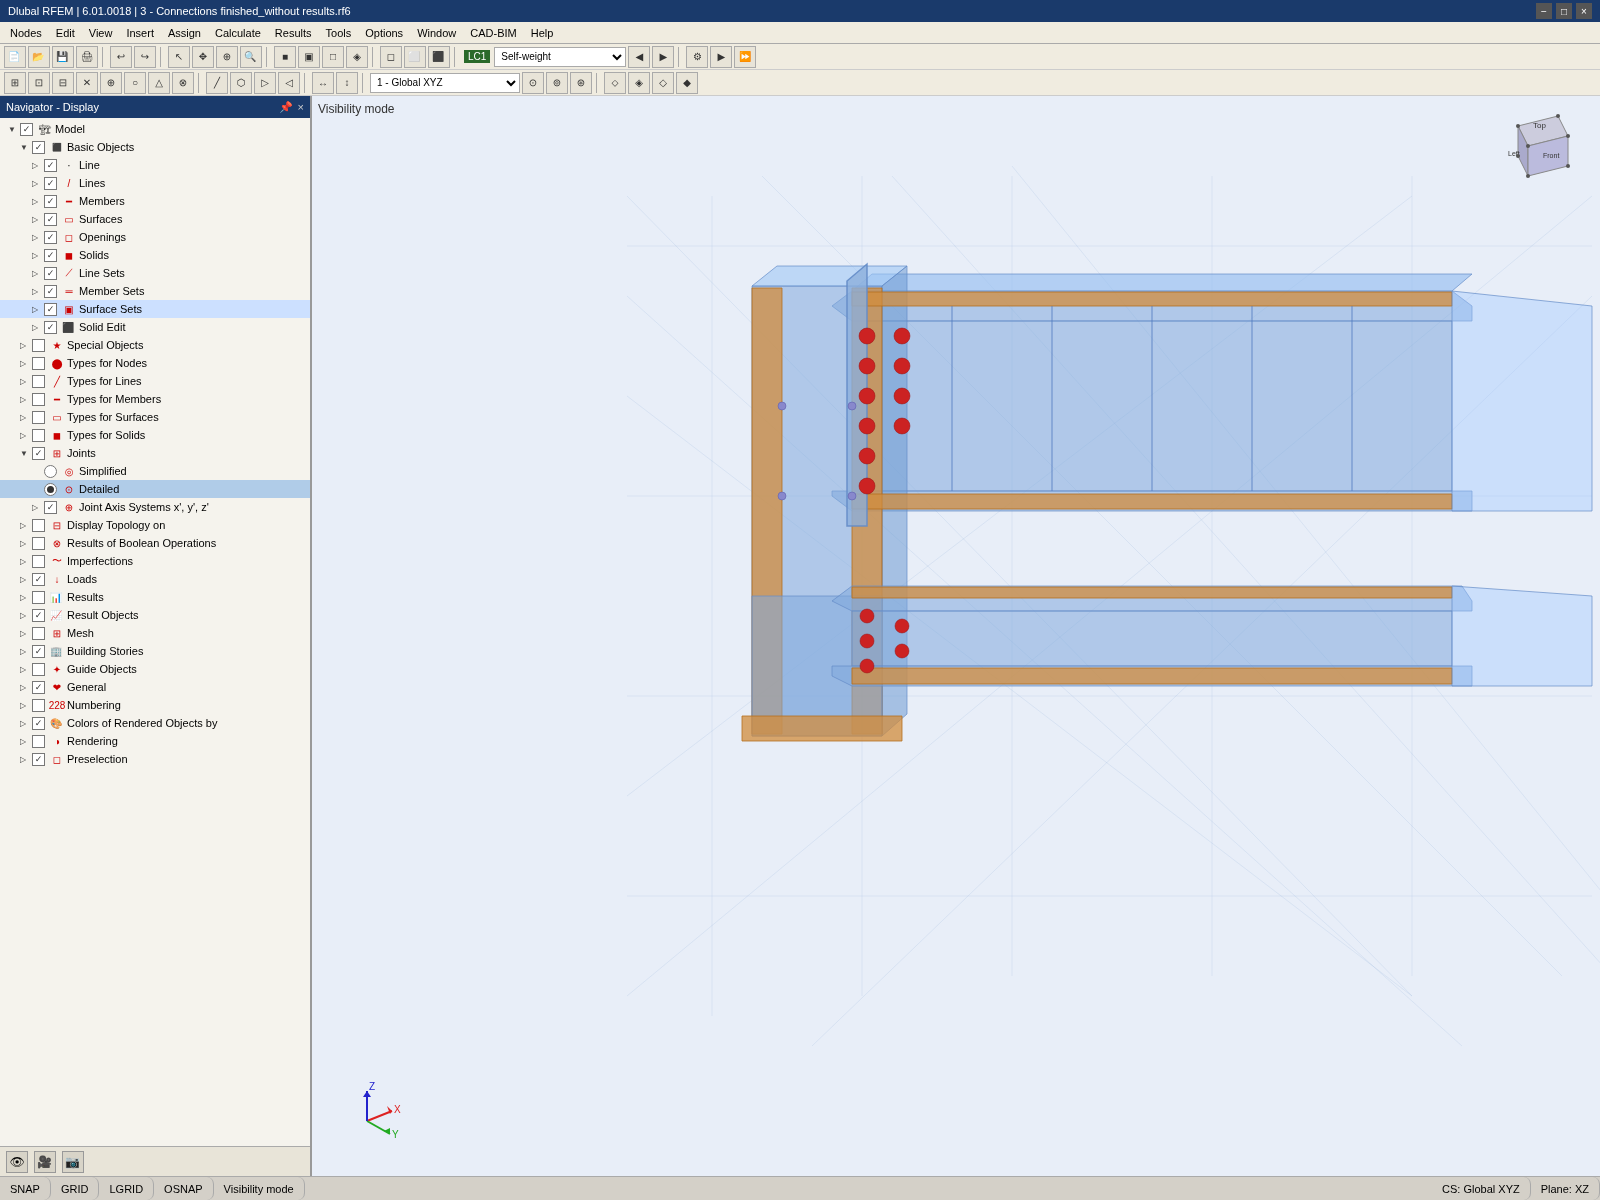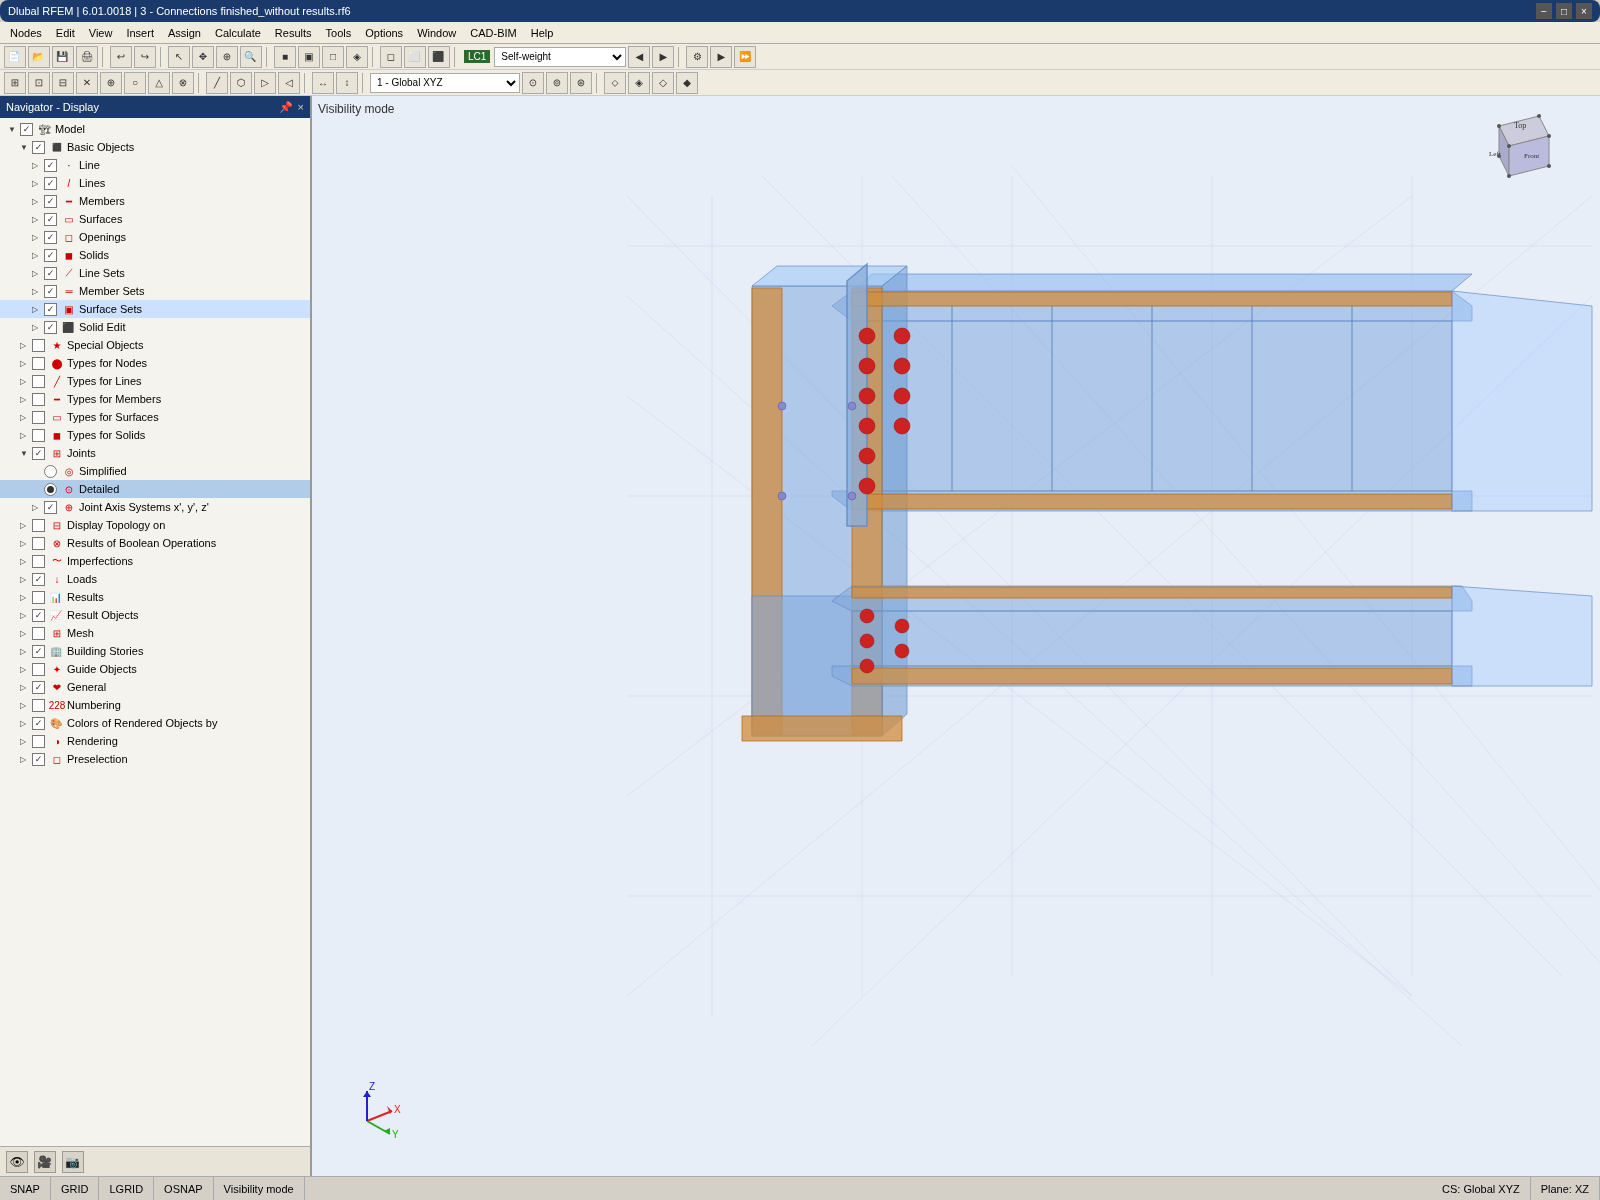--- a/index.html
+++ b/index.html
@@ -8,21 +8,20 @@
     
     #titlebar {
       background: #1a3a6b;
       color: white;
       height: 22px;
       display: flex;
       align-items: center;
       justify-content: space-between;
       padding: 0 8px;
       font-size: 11px;
-      border-radius: 8px;
     }
     #titlebar-controls { display: flex; gap: 4px; }
     #titlebar-controls span {
       width: 16px; height: 16px; background: #555; display: inline-flex;
       align-items: center; justify-content: center; font-size: 10px; color: white; cursor: pointer;
     }
 
     
     #menubar {
       background: #f0ece0;
@@ -169,22 +168,22 @@
     #viewport-label {
       position: absolute;
       top: 6px; left: 6px;
       font-size: 12px; color: #333;
       font-weight: normal;
     }
 
     
     #coord-cube {
       position: absolute;
-      top: 10px; right: 36px;
-      width: 80px; height: 80px; font-family: Liberation Serif, serif;
+      top: 10px; right: 17px;
+      width: 80px; height: 80px;
     }
 
     
     #axis-indicator {
       position: absolute;
       bottom: 40px; left: 20px;
       width: 60px; height: 60px;
     }
 
     
@@ -198,20 +197,21 @@
       font-size: 11px;
     }
     .status-item {
       padding: 2px 10px;
       border-right: 1px solid #aaa;
       height: 100%;
       display: flex;
       align-items: center;
       cursor: pointer;
       font-size: 11px;
+      border-radius: 7px;
     }
     .status-text {
       padding: 2px 10px;
       font-size: 11px;
     }
 
     
     #struct-svg {
       position: absolute;
       top: 0; left: 0;

